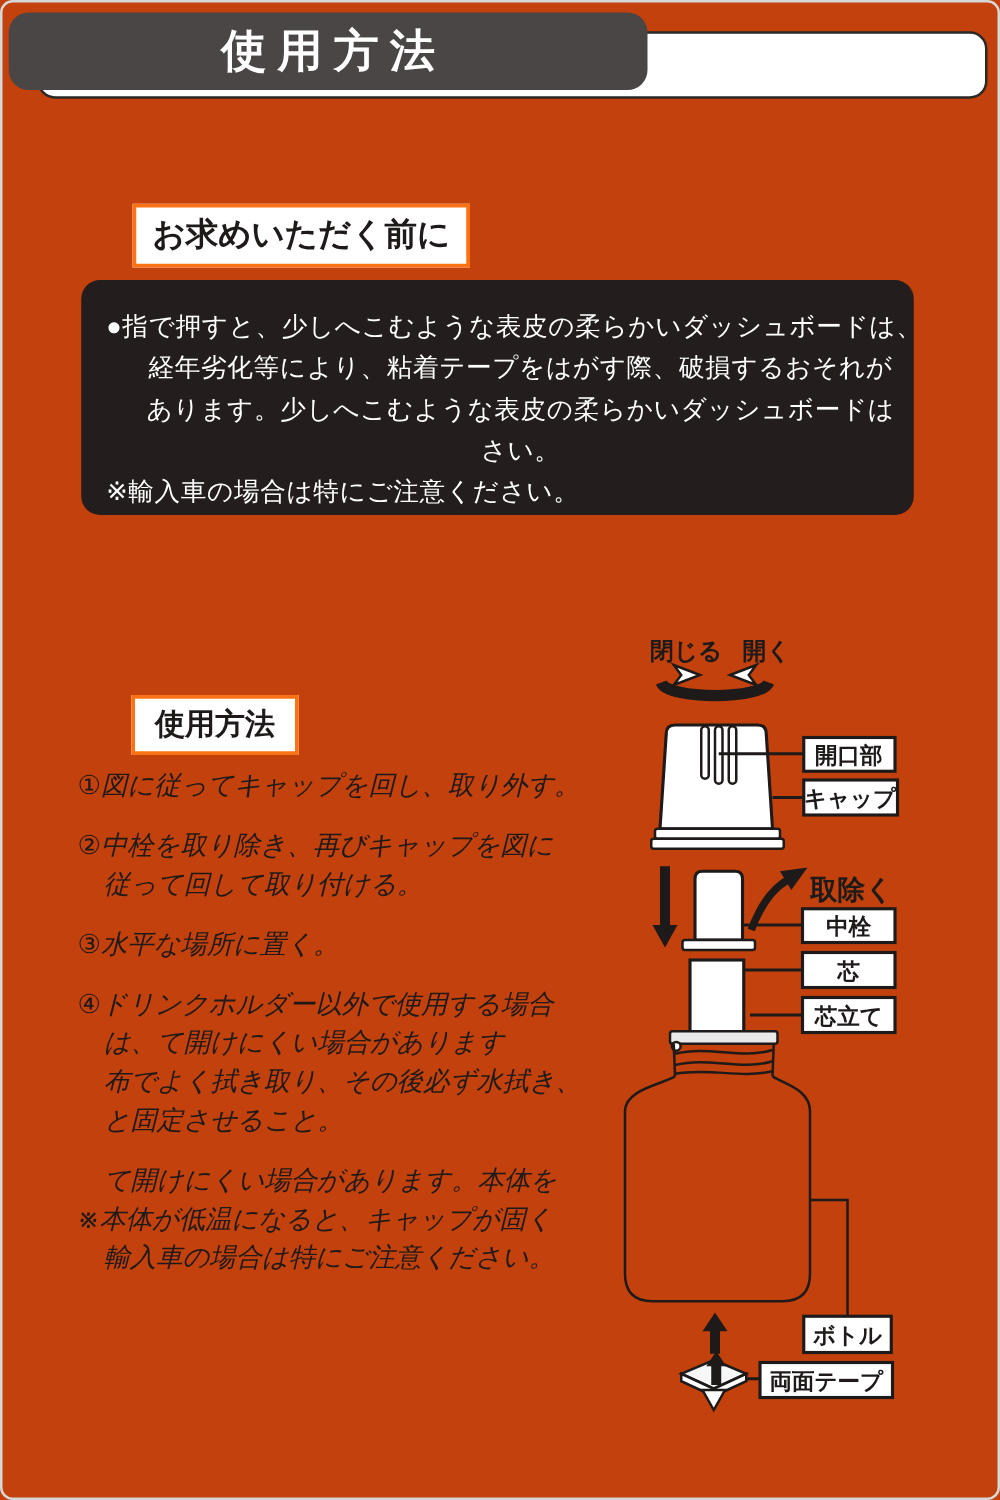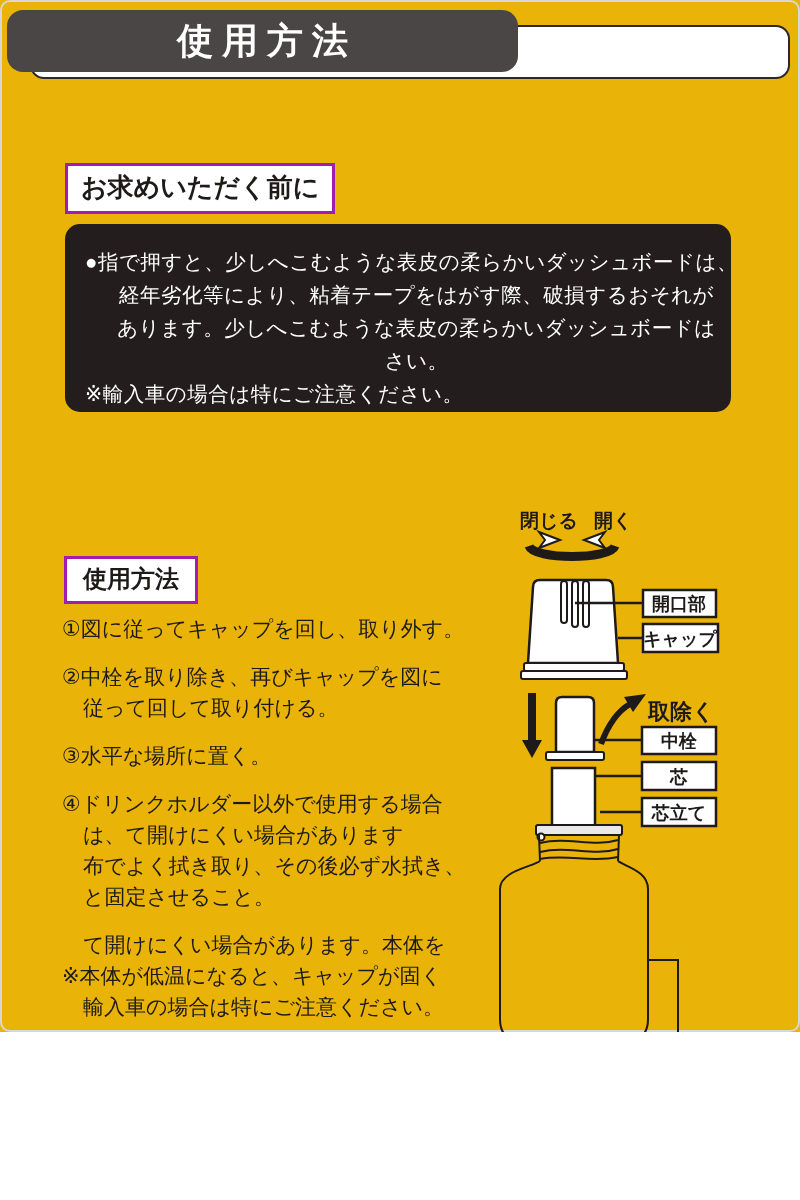--- a/index.html
+++ b/index.html
@@ -1,60 +1,60 @@
 <!DOCTYPE html>
 <html><head>
 <meta charset="utf-8">
 <style>
   html,body{margin:0;padding:0;}
   body{
     width:800px;height:1200px;background:#ffffff;
     font-family:"Liberation Sans","DejaVu Sans",sans-serif;
     color:#1d1a19;
   }
-  .page{position:relative;width:800px;height:1032px;overflow:hidden;background:#eab308;}
+  .page{position:relative;width:800px;height:1200px;overflow:hidden;background:#c2410c;}
   .page-frame{
     position:absolute;inset:0;border:2px solid #d7d7d7;border-radius:10px;
     pointer-events:none;
   }
   
   .hdr-white{
     position:absolute;left:30px;top:25px;width:760px;height:54px;
     border:2px solid #2b2826;border-radius:14px;background:#fff;box-sizing:border-box;
   }
   .hdr-dark{
     position:absolute;left:7px;top:10px;width:511px;height:62px;
     background:#4a4645;border-radius:16px;
     display:flex;align-items:center;justify-content:center;
     color:#fff;font-size:36px;font-weight:bold;letter-spacing:9px;
     text-indent:9px;
   }
   
   .box-heading{
-    position:absolute;border:3px solid #a21caf;background:#fff;
-    font-weight:bold;white-space:nowrap;box-sizing:border-box;
+    position:absolute;border:3px solid #f97316;background:#fff;
+    font-weight:bold;white-space:nowrap;box-sizing:border-box;margin-left:41px;
   }
   .h-before{left:65px;top:163px;font-size:26px;padding:4px 13px 6px 13px;}
   .h-usage{left:64px;top:556px;font-size:24px;padding:4px 16px 6px 16px;}
   
   .warnbox{
     position:absolute;left:65px;top:224px;width:666px;height:188px;
     background:#231e1d;border-radius:15px;box-sizing:border-box;
     padding:21px 4px 0 20px;
     color:#ffffff;font-weight:normal;font-size:20.5px;line-height:33px;
     letter-spacing:0.5px;
   }
   .warnbox .ln{white-space:nowrap;}
   .warnbox .cont{padding-left:21px;text-align:center;}
   
   .steps{
     position:absolute;left:62px;top:613px;width:424px;
     font-size:21px;line-height:31px;color:#1d1a19;
   }
-  .steps .para{margin:0 0 17px 0;}
+  .steps .para{margin:0 0 17px 0;font-style:italic;}
   .steps .ln{white-space:nowrap;}
   .steps .cont{padding-left:21px;}
   
   .diagram{position:absolute;left:480px;top:495px;width:265px;height:650px;}
   .diagram svg{display:block;}
   svg text{
     font-family:"Liberation Sans","DejaVu Sans",sans-serif;
     fill:#1d1a19;
   }
   .lbl-txt{font-size:18px;font-weight:bold;}

